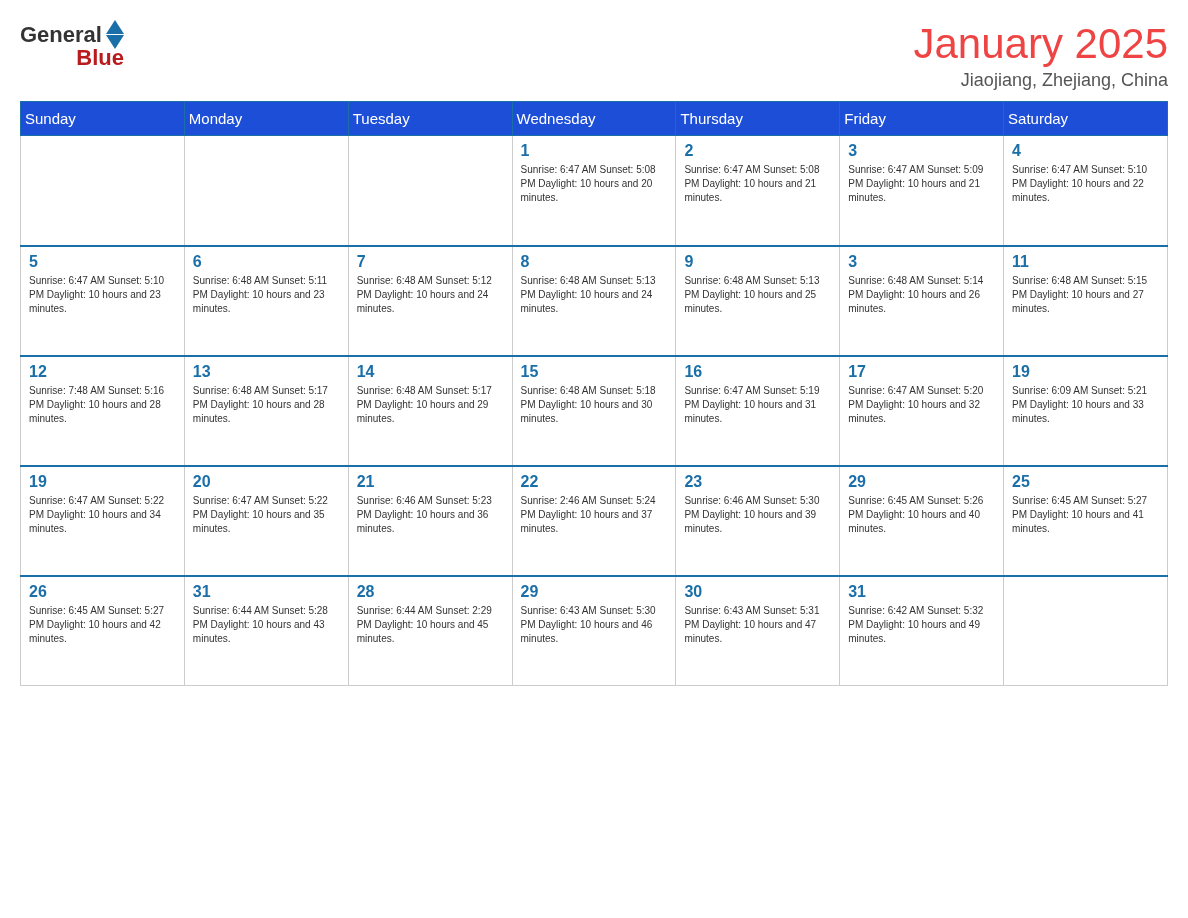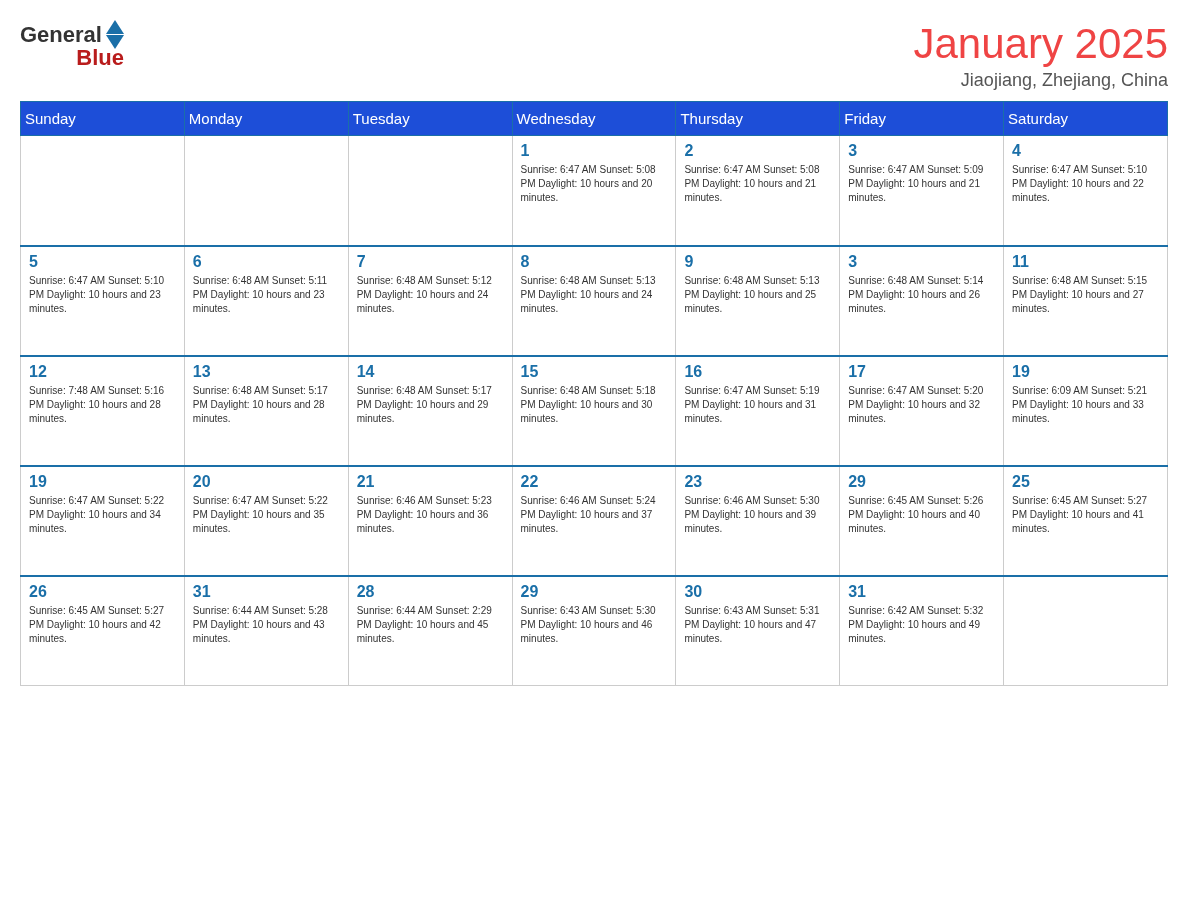--- a/index.html
+++ b/index.html
@@ -275,21 +275,21 @@
         </td>
         <td>
           <span class="day-number">21</span>
           <div class="day-info">Sunrise: 6:46 AM
 Sunset: 5:23 PM
 Daylight: 10 hours
 and 36 minutes.</div>
         </td>
         <td>
           <span class="day-number">22</span>
-          <div class="day-info">Sunrise: 6:46 AM
+          <div class="day-info">Sunrise: 2:46 AM
 Sunset: 5:24 PM
 Daylight: 10 hours
 and 37 minutes.</div>
         </td>
         <td>
           <span class="day-number">23</span>
           <div class="day-info">Sunrise: 6:46 AM
 Sunset: 5:30 PM
 Daylight: 10 hours
 and 39 minutes.</div>

